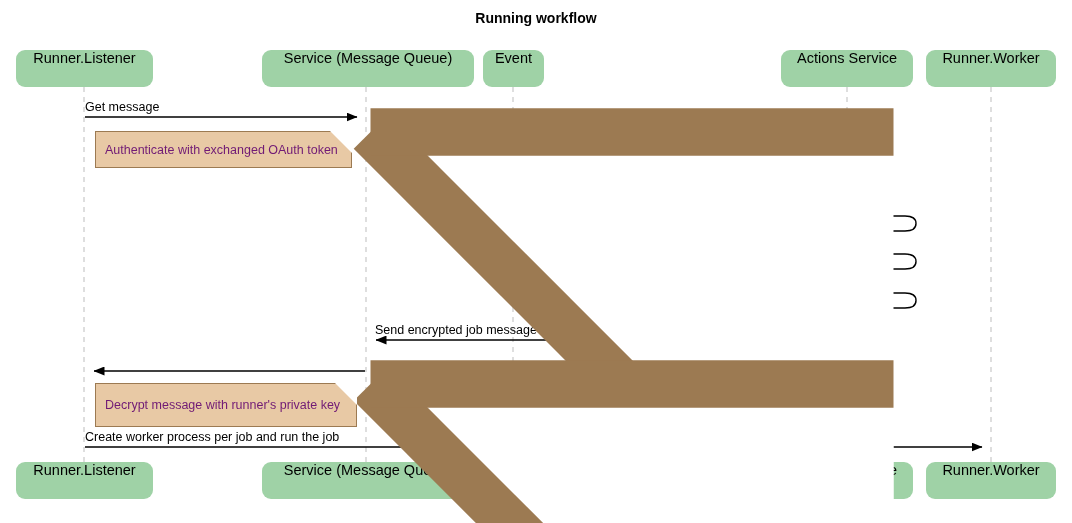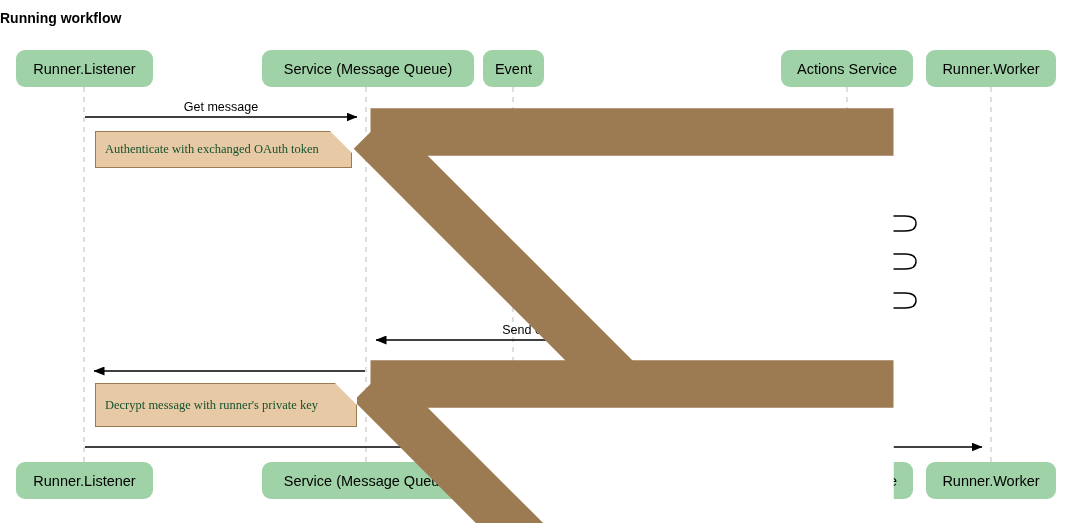--- a/index.html
+++ b/index.html
@@ -23,49 +23,48 @@
     left: 0;
     top: 0;
     width: 1072px;
     height: 523px;
   }
   .title {
     position: absolute;
     left: 0;
     top: 10px;
     width: 1072px;
-    text-align: left;
+    text-align: center;
     font-size: 14px;
     font-weight: bold;
     color: #000000;
   }
   .participant {
     position: absolute;
     background: #9fd2a6;
     border-radius: 9px;
     display: flex;
-    align-items: center;
+    align-items: flex-start;
     justify-content: center;
     font-size: 14.5px;
     color: #000000;
     box-sizing: border-box;
     white-space: nowrap;
   }
   .note {
     position: absolute;
     background: #e8c9a5;
     border: 1px solid #9c7a52;
     box-sizing: border-box;
     display: flex;
     align-items: center;
     font-size: 12.5px;
-    color: #14532d;
+    color: #701a75;
     padding-left: 9px;
     white-space: nowrap;
-    font-family: Liberation Serif, serif;
   }
   .note::after {
     content: "";
     position: absolute;
     right: -1px;
     top: -1px;
     width: 0;
     height: 0;
     border-left: 11px solid transparent;
     border-bottom: 11px solid transparent;
@@ -79,21 +78,21 @@
     width: 11px;
     height: 11px;
     overflow: visible;
     pointer-events: none;
   }
   .msg-label {
     position: absolute;
     font-size: 12.5px;
     color: #000000;
     white-space: nowrap;
-    text-align: center;
+    text-align: left;
   }
 </style>
 </head>
 <body>
 
 <div id="diagram">
 
   <div class="title">Running workflow</div>
 
   <svg viewBox="0 0 1072 523">

